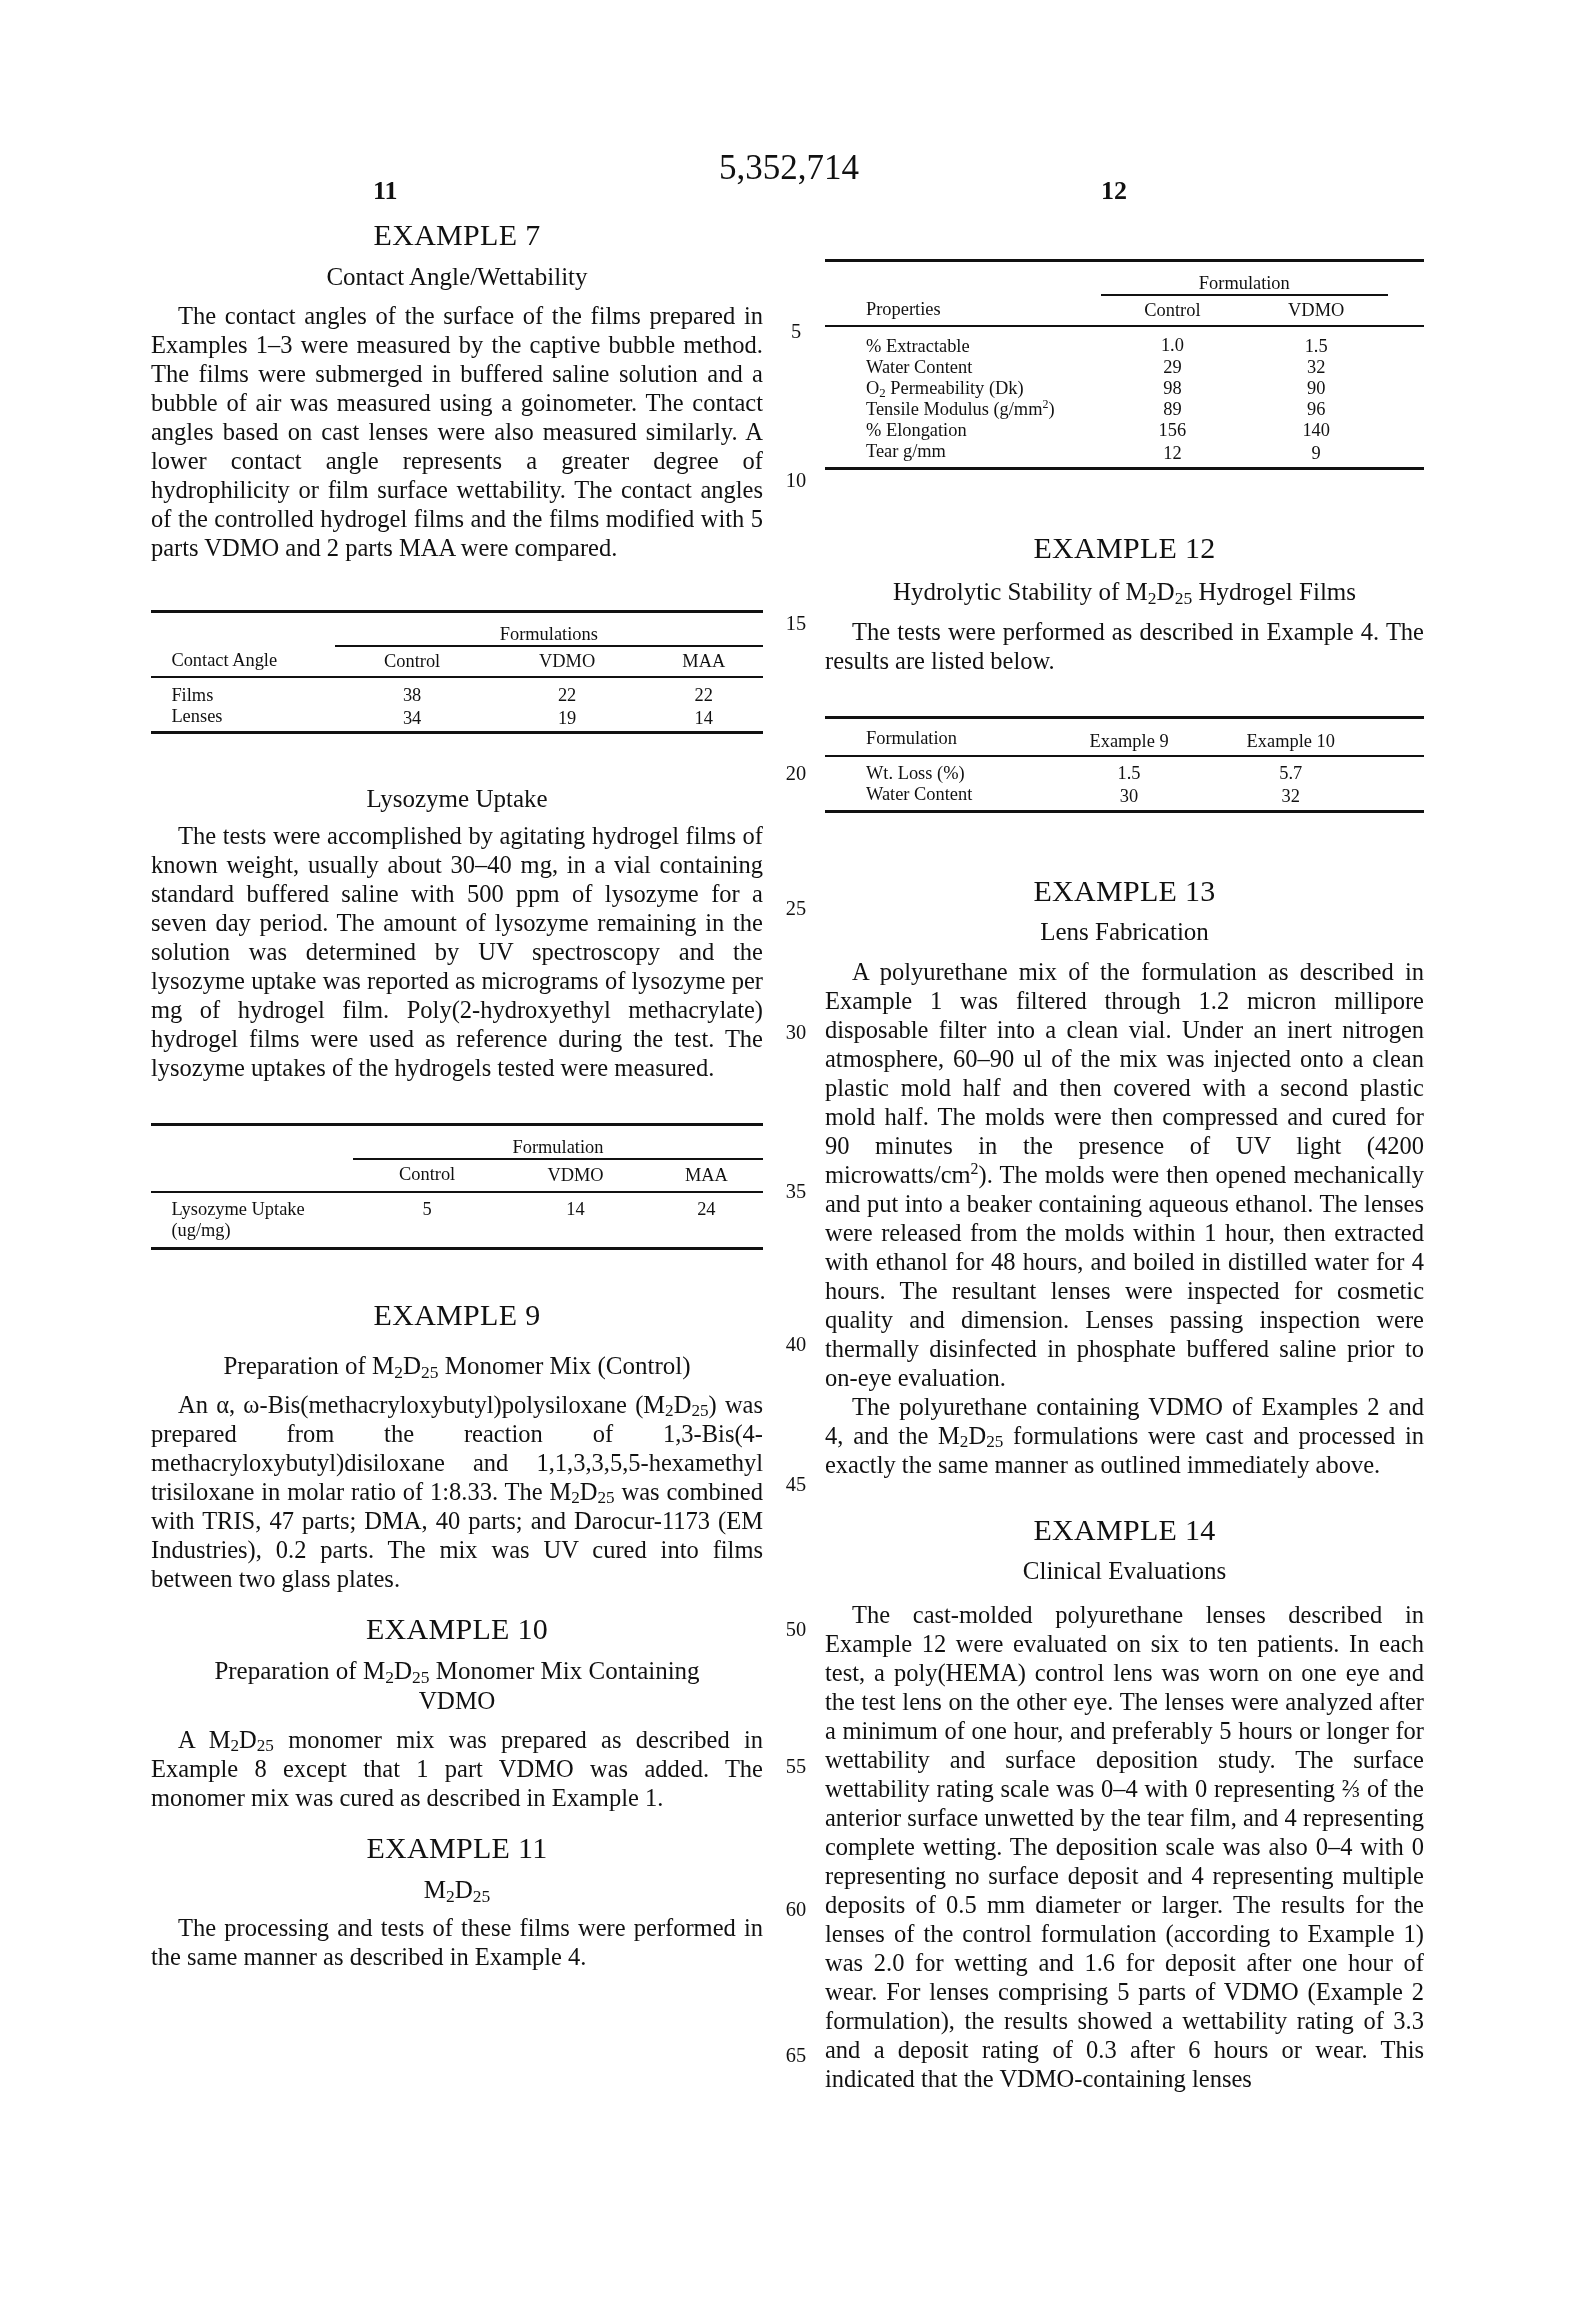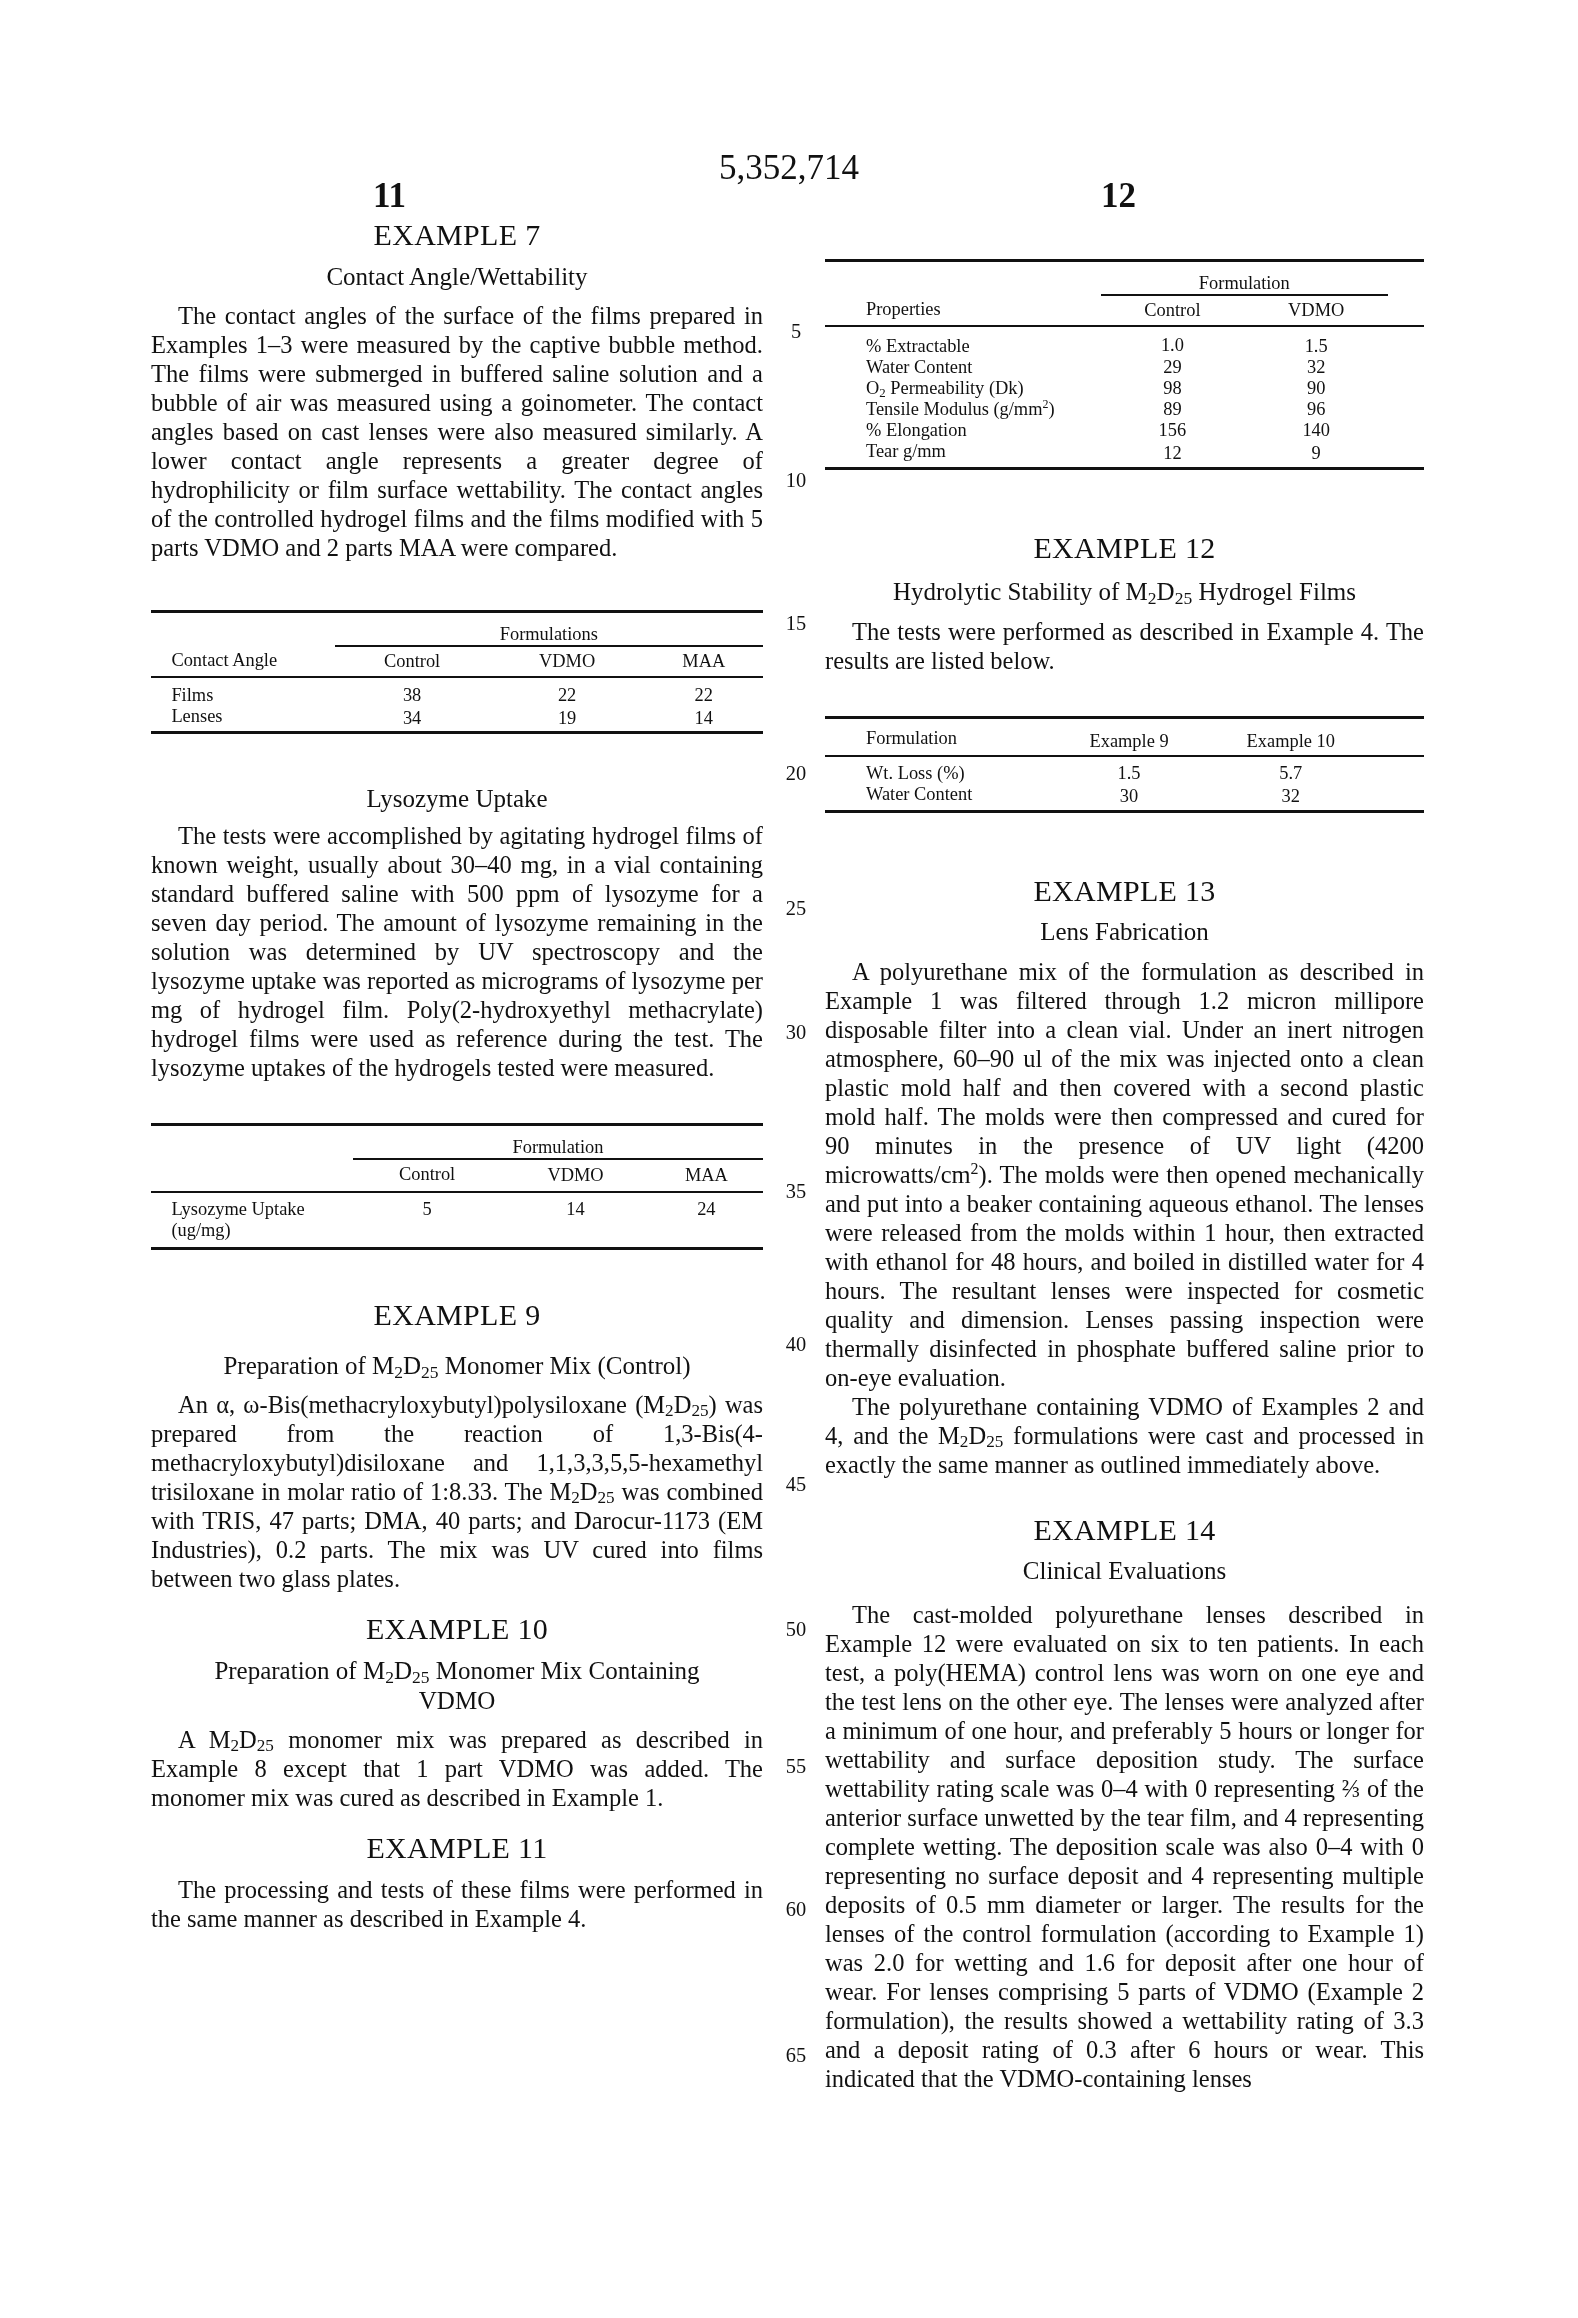--- a/index.html
+++ b/index.html
@@ -1,21 +1,21 @@
 <!DOCTYPE html>
 <html style="font-size:11px"><head>
 <meta charset="utf-8">
 <style>
   html, body { margin: 0; padding: 0; background: #ffffff; }
   body {
     width: 1578px; height: 2319px; position: relative; overflow: hidden;
     font-family: "Liberation Serif", "DejaVu Serif", serif; color: #111111;
   }
   .patent-no { position: absolute; top: 148px; left: 680px; width: 218px; text-align: center; font-size: 35px; }
-  .page-no { position: absolute; top: 176px; font-size: 35px; font-weight: bold; }
+  .page-no { position: absolute; top: 176px; font-size: 26px; font-weight: bold; }
   .page-left { left: 373px; }
   .page-right { left: 1101px; }
 
   .col { position: absolute; top: 218px; }
   .col-left { left: 151px; width: 612px; }
   .col-right { left: 825px; width: 599px; }
 
   .linenos { position: absolute; left: 769px; top: 0; width: 54px; height: 2319px; }
   .lineno { position: absolute; left: 0; width: 54px; text-align: center; font-size: 20.4px; }
 
@@ -129,20 +129,21 @@
 
   <section style="margin-top:19px">
     <h2 class="ex">EXAMPLE 10</h2>
     <h3 class="sub" style="margin-top:9.5px; padding:0 41px"><span>Preparation of M</span><sub>2</sub><span>D</span><sub>25</sub><span> Monomer Mix Containing VDMO</span></h3>
     <p class="body" style="margin-top:9.5px"><span>A M</span><sub>2</sub><span>D</span><sub>25</sub><span> monomer mix was prepared as described in Example 8 except that 1 part VDMO was added. The monomer mix was cured as described in Example 1.</span></p>
   </section>
 
   <section style="margin-top:19px">
     <h2 class="ex">EXAMPLE 11</h2>
     <h3 class="sub" style="margin-top:9.5px">
+      <div><span>M</span><sub>2</sub><span>D</span><sub>25</sub></div>
     </h3>
     <p class="body" style="margin-top:8.2px">The processing and tests of these films were performed in the same manner as described in Example 4.</p>
   </section>
 </div>
 
 <div class="col col-right" style="top:259px">
 
   <table class="dt">
     <tbody>
         <tr class="rule-top">

